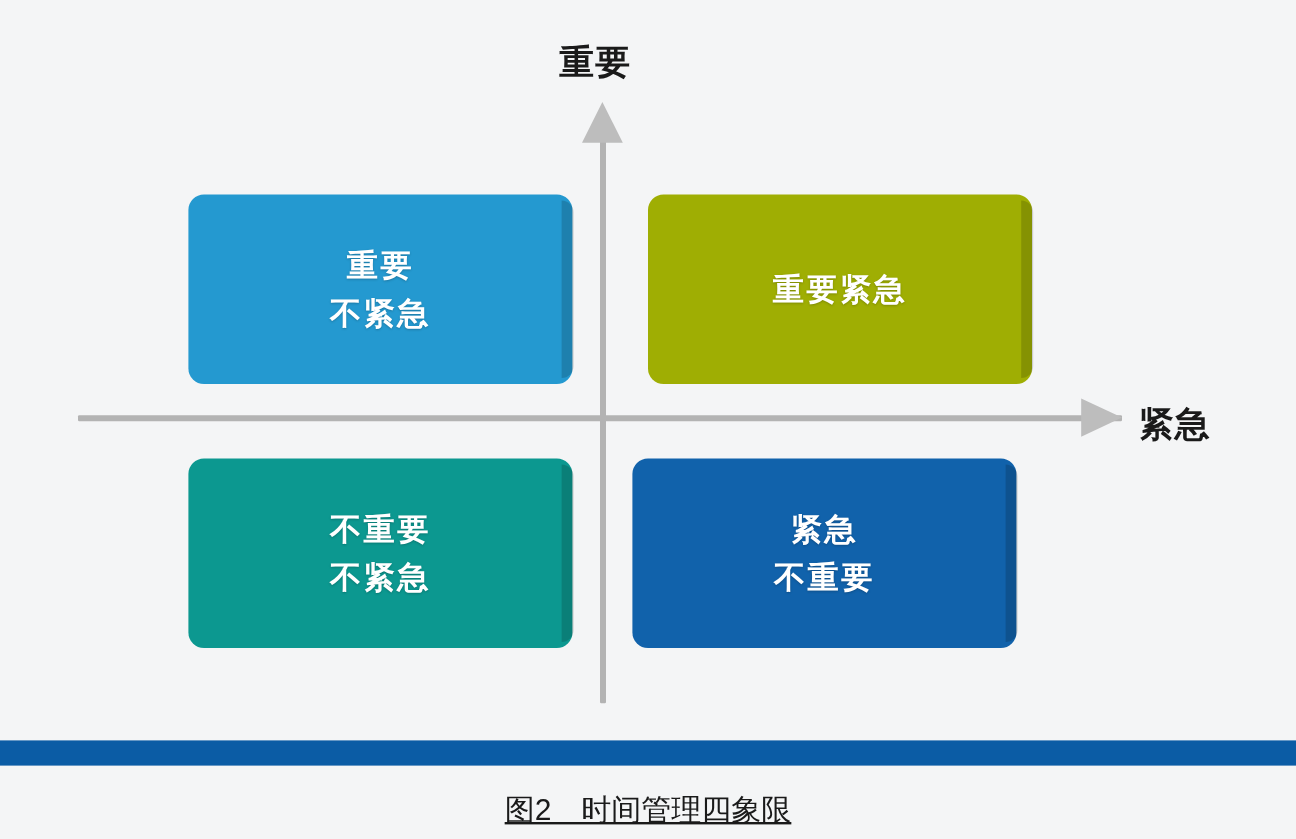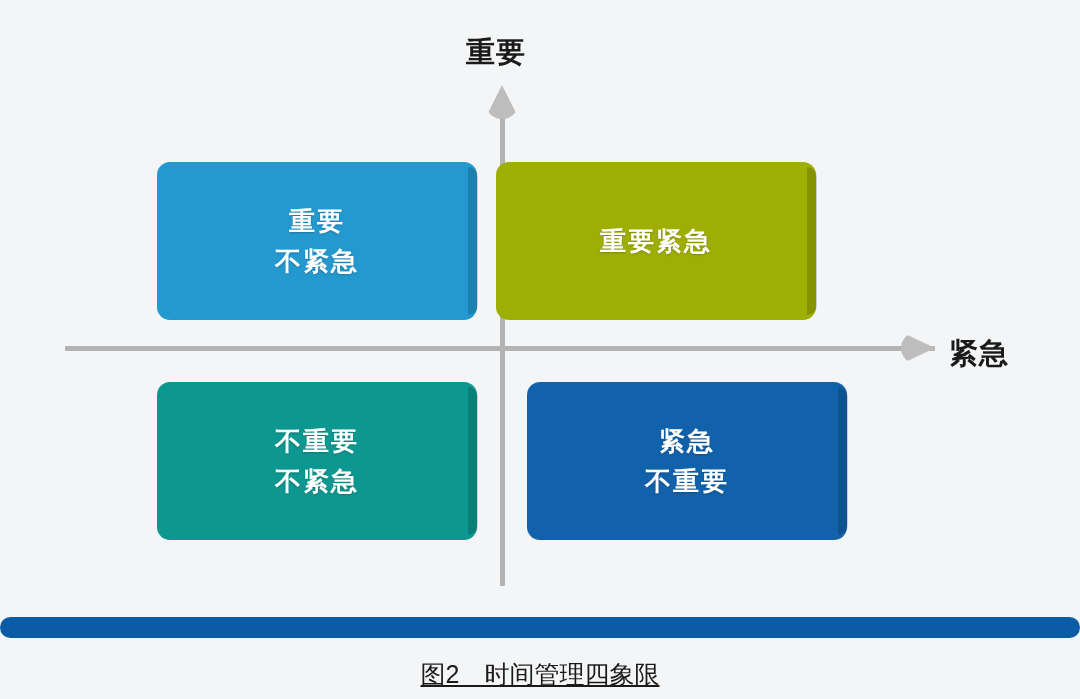--- a/index.html
+++ b/index.html
@@ -1,16 +1,16 @@
 <!DOCTYPE html>
 <html><head>
 <meta charset="utf-8">
 <title>Time Management Quadrants</title>
 <style>
-  * { margin:0; padding:0; box-sizing:border-box;border-radius:31px; }
+  * { margin:0; padding:0; box-sizing:border-box; }
   html, body {
     width:1080px; height:699px;
     background:#f4f5f6;
     font-family:"Liberation Sans","DejaVu Sans",sans-serif;
     overflow:hidden;
   }
   #page {
     position:relative;
     width:1080px; height:699px;
     background:#f4f5f6;
@@ -81,21 +81,21 @@
     position:absolute;
     right:-1px; top:5px; bottom:5px;
     width:10px;
     border-radius:0 12px 12px 0;
     background:rgba(0,0,0,0.16);
     pointer-events:none;
   }
   .quad-line { display:block; }
 
   .quad-tl { left:157px; top:162px;  width:320px; height:158px; background:#2499d0; }
-  .quad-tr { left:496px; top:162px;  width:320px; height:158px; background:#9fae03; }
+  .quad-tr { left:540px; top:162px;  width:320px; height:158px; background:#9fae03; }
   .quad-bl { left:157px; top:382px;  width:320px; height:158px; background:#0c9890; }
   .quad-br { left:527px; top:382px;  width:320px; height:158px; background:#1162ab; }
 
   
   .bottom-bar {
     position:absolute;
     left:0; top:617px;
     width:1080px; height:21px;
     background:#0b5ca5;
   }

